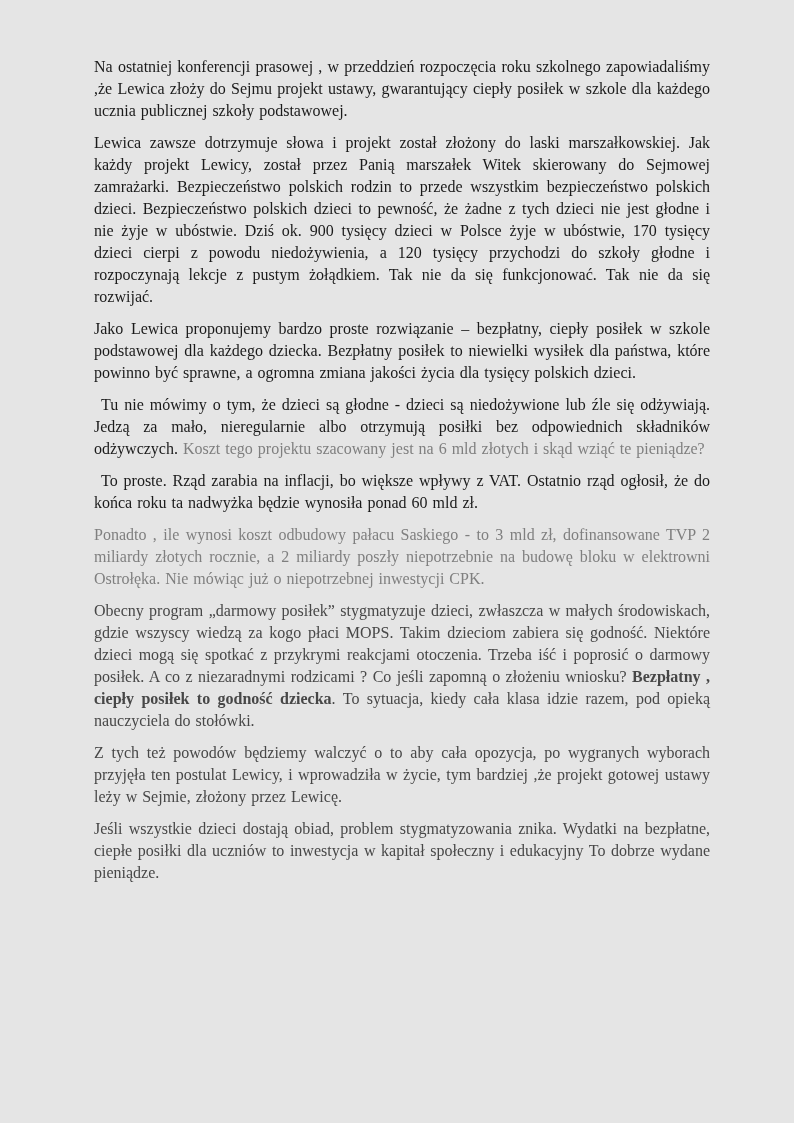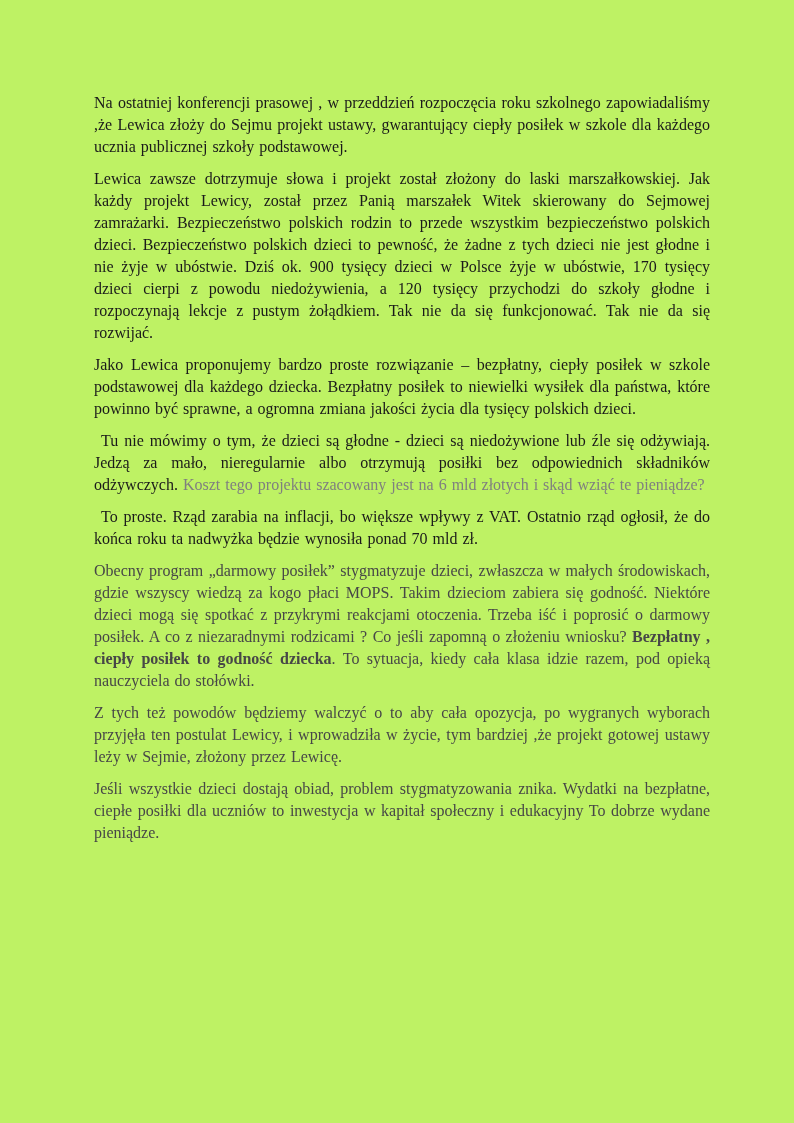--- a/index.html
+++ b/index.html
@@ -9,22 +9,22 @@
   }
   body {
     width: 794px;
     height: 1123px;
     overflow: hidden;
   }
   .page {
     box-sizing: border-box;
     width: 794px;
     height: 1123px;
-    padding: 92px 84px 40px 94px;
-    background: #bef264;
+    padding: 56px 84px 40px 94px;
+    background: #e5e5e5;
   }
   .doc-body p.para {
     margin: 0 0 10px 0;
     font-family: "Liberation Serif", "DejaVu Serif", serif;
     font-size: 16px;
     line-height: 22px;
     text-align: justify;
     word-spacing: 1px;
   }
   .doc-body p.para.indent {
@@ -36,18 +36,19 @@
 </style>
 </head>
 <body>
 
 <div class="page">
   <div class="doc-body" id="doc-body">
       <p class="para"><span class="seg" style="color: rgb(26, 26, 26);">Na ostatniej konferencji prasowej , w przeddzień rozpoczęcia roku szkolnego zapowiadaliśmy ,że Lewica złoży do Sejmu projekt ustawy, gwarantujący ciepły posiłek w szkole dla każdego ucznia publicznej szkoły podstawowej.</span></p>
       <p class="para"><span class="seg" style="color: rgb(26, 26, 26);">Lewica zawsze dotrzymuje słowa i projekt został złożony do laski marszałkowskiej. Jak każdy projekt Lewicy, został przez Panią marszałek Witek skierowany do Sejmowej zamrażarki. Bezpieczeństwo polskich rodzin to przede wszystkim bezpieczeństwo polskich dzieci. Bezpieczeństwo polskich dzieci to pewność, że żadne z tych dzieci nie jest głodne i nie żyje w ubóstwie. Dziś ok. 900 tysięcy dzieci w Polsce żyje w ubóstwie, 170 tysięcy dzieci cierpi z powodu niedożywienia, a 120 tysięcy przychodzi do szkoły głodne i rozpoczynają lekcje z pustym żołądkiem. Tak nie da się funkcjonować. Tak nie da się rozwijać.</span></p>
       <p class="para"><span class="seg" style="color: rgb(26, 26, 26);">Jako Lewica proponujemy bardzo proste rozwiązanie – bezpłatny, ciepły posiłek w szkole podstawowej dla każdego dziecka. Bezpłatny posiłek to niewielki wysiłek dla państwa, które powinno być sprawne, a ogromna zmiana jakości życia dla tysięcy polskich dzieci.</span></p>
       <p class="para indent"><span class="seg" style="color: rgb(26, 26, 26);">Tu nie mówimy o tym, że dzieci są głodne - dzieci są niedożywione lub źle się odżywiają. Jedzą za mało, nieregularnie albo otrzymują posiłki bez odpowiednich składników odżywczych. </span><span class="seg" style="color: rgb(127, 127, 127);">Koszt tego projektu szacowany jest na 6 mld złotych i skąd wziąć te pieniądze?</span></p>
-      <p class="para indent"><span class="seg" style="color: rgb(26, 26, 26);">To proste. Rząd zarabia na inflacji, bo większe wpływy z VAT. Ostatnio rząd ogłosił, że do końca roku ta nadwyżka będzie wynosiła ponad 70 mld zł.</span></p>
+      <p class="para indent"><span class="seg" style="color: rgb(26, 26, 26);">To proste. Rząd zarabia na inflacji, bo większe wpływy z VAT. Ostatnio rząd ogłosił, że do końca roku ta nadwyżka będzie wynosiła ponad 60 mld zł.</span></p>
+      <p class="para"><span class="seg" style="color: rgb(127, 127, 127);">Ponadto , ile wynosi koszt odbudowy pałacu Saskiego - to 3 mld zł, dofinansowane TVP 2 miliardy złotych rocznie, a 2 miliardy poszły niepotrzebnie na budowę bloku w elektrowni Ostrołęka. Nie mówiąc już o niepotrzebnej inwestycji CPK.</span></p>
       <p class="para"><span class="seg" style="color: rgb(71, 71, 71);">Obecny program „darmowy posiłek” stygmatyzuje dzieci, zwłaszcza w małych środowiskach, gdzie wszyscy wiedzą za kogo płaci MOPS. Takim dzieciom zabiera się godność. Niektóre dzieci mogą się spotkać z przykrymi reakcjami otoczenia. Trzeba iść i poprosić o darmowy posiłek. A co z niezaradnymi rodzicami ? Co jeśli zapomną o złożeniu wniosku? </span><span class="seg bold" style="color: rgb(71, 71, 71);">Bezpłatny , ciepły posiłek to godność dziecka</span><span class="seg" style="color: rgb(71, 71, 71);">. To sytuacja, kiedy cała klasa idzie razem, pod opieką nauczyciela do stołówki.</span></p>
       <p class="para"><span class="seg" style="color: rgb(71, 71, 71);">Z tych też powodów będziemy walczyć o to aby cała opozycja, po wygranych wyborach przyjęła ten postulat Lewicy, i wprowadziła w życie, tym bardziej ,że projekt gotowej ustawy leży w Sejmie, złożony przez Lewicę.</span></p>
       <p class="para"><span class="seg" style="color: rgb(71, 71, 71);">Jeśli wszystkie dzieci dostają obiad, problem stygmatyzowania znika. Wydatki na bezpłatne, ciepłe posiłki dla uczniów to inwestycja w kapitał społeczny i edukacyjny To dobrze wydane pieniądze.</span></p>
     </div>
 </div>
 
 </body></html>

